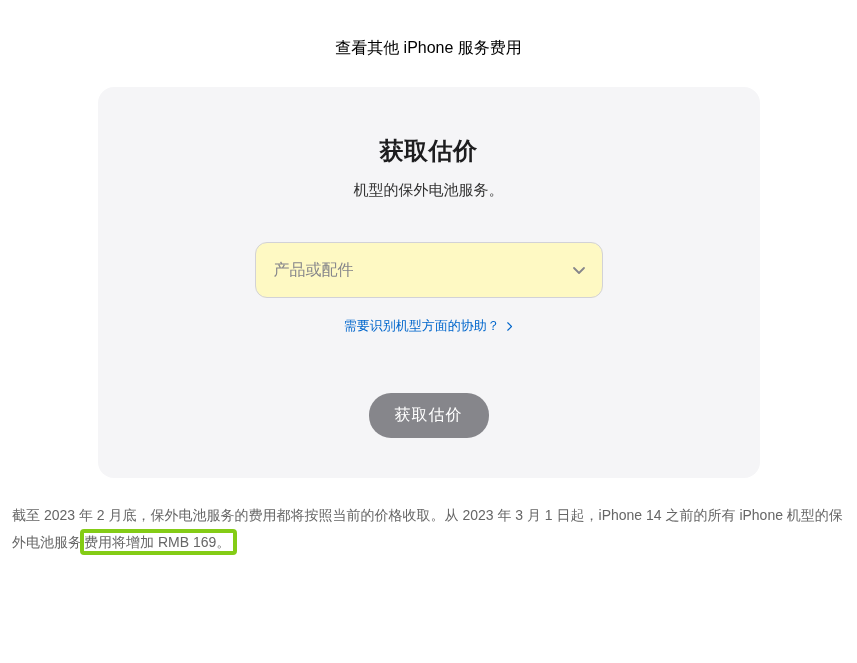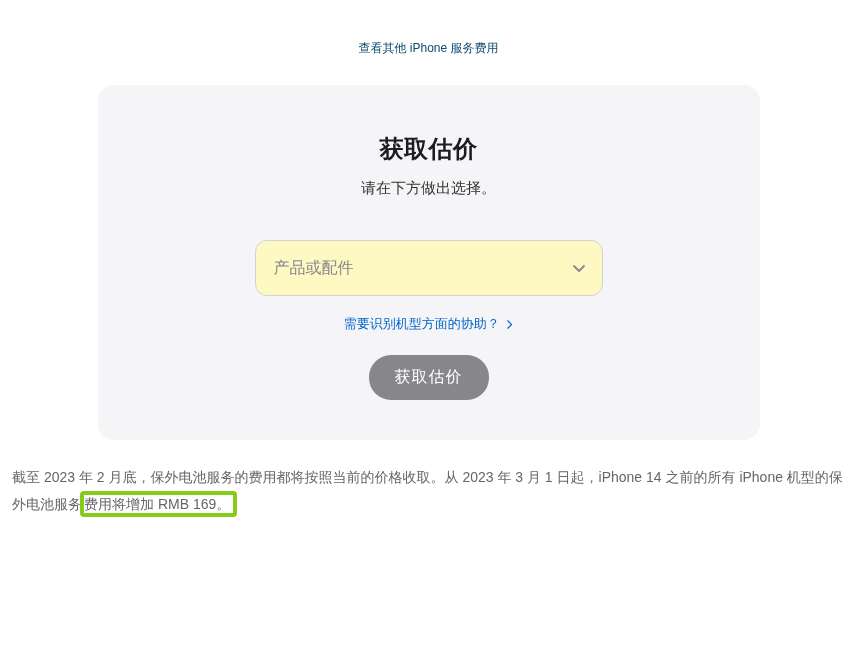--- a/index.html
+++ b/index.html
@@ -13,23 +13,23 @@
       width: 857px;
       height: 663px;
       position: relative;
     }
     .top-link {
       text-align: center;
       padding-top: 38px;
       padding-bottom: 28px;
     }
     .top-link a {
-      color: #0c4a6e;
+      color: #000000;
       text-decoration: none;
-      font-size: 12px;
+      font-size: 16px;
       cursor: pointer;
     }
     .card {
       width: 662px;
       margin: 0 auto;
       background: #f5f5f7;
       border-radius: 16px;
       padding: 48px 40px 40px 40px;
       text-align: center;
     }
@@ -72,21 +72,21 @@
       transform: translateY(-50%);
       width: 14px;
       height: 14px;
       color: #86868b;
     }
     .chevron svg {
       display: block;
     }
     .help-link {
       margin-top: 12px;
-      margin-bottom: 22px;
+      margin-bottom: 58px;
     }
     .help-link a {
       color: #0066cc;
       text-decoration: none;
       font-size: 13px;
       cursor: pointer;
     }
     .help-chevron {
       display: inline-block;
       margin-left: 4px;
@@ -123,21 +123,21 @@
   </style>
 </head>
 <body>
 
 <div class="top-link">
   <a>查看其他 iPhone 服务费用</a>
 </div>
 
 <div class="card">
   <h2 class="card-title">获取估价</h2>
-  <p class="card-subtitle">请在下方做出选择。</p>
+  <p class="card-subtitle">机型的保外电池服务。</p>
 
   <div class="select-wrapper">
     <div class="select-box">
       <span>产品或配件</span>
       <span class="chevron">
         <svg viewBox="0 0 14 14" width="14" height="14">
             <path d="M2 5 L7 10 L12 5" stroke="#86868b" stroke-width="1.8" fill="none" stroke-linecap="round" stroke-linejoin="round"></path>
           </svg>
       </span>
     </div>

